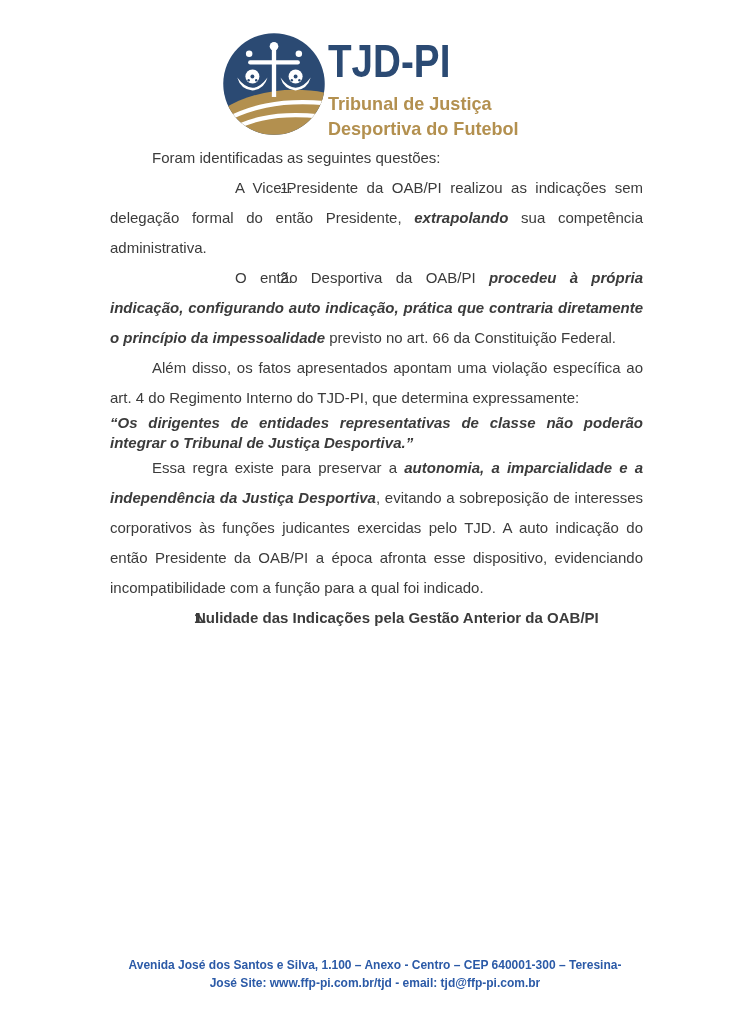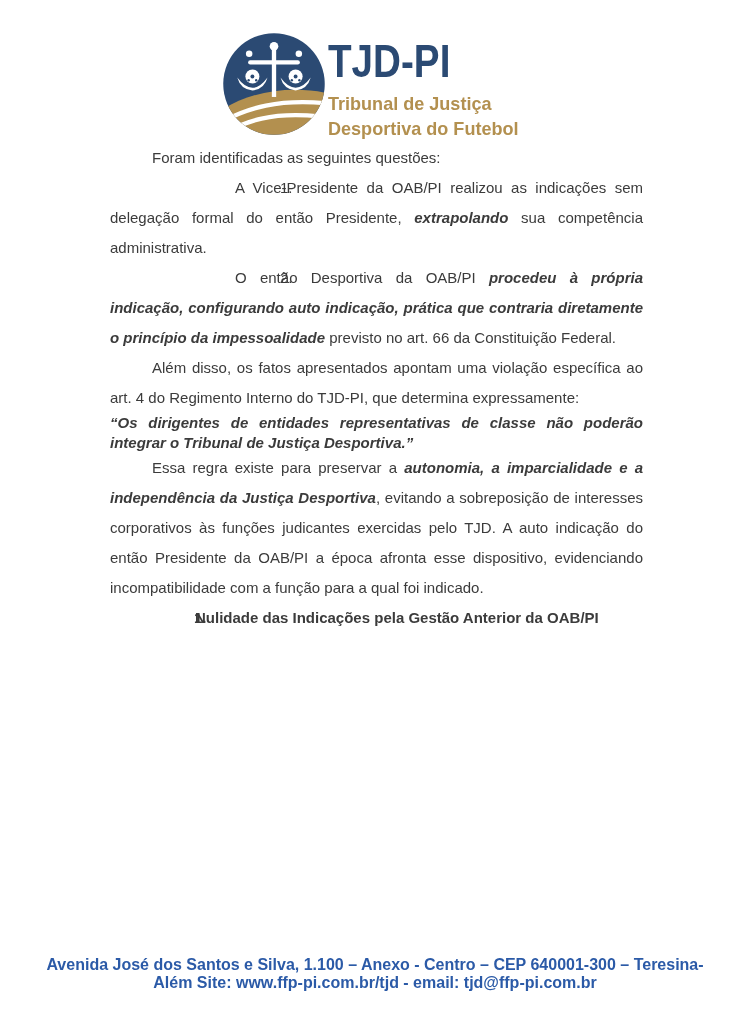--- a/index.html
+++ b/index.html
@@ -73,21 +73,21 @@
   .gap-md { margin-top: 13px; }
 
   
   .footer {
     position: absolute;
     left: 0;
     right: 0;
     top: 956px;
     text-align: center;
     color: #2b5aa7;
-    font-size: 16px;
+    font-size: 12px;
     line-height: 18px;
     font-weight: bold;
   }
 </style>
 </head>
 <body>
 
 <div class="page">
 
   <div class="header">
@@ -147,16 +147,16 @@
 
     <p class="indent gap-md"><span>Essa regra existe para preservar a </span><span class="bi">autonomia, a imparcialidade e a independência da Justiça Desportiva</span><span>, evitando a sobreposição de interesses corporativos às funções judicantes exercidas pelo TJD. A auto indicação do então Presidente da OAB/PI a época afronta esse dispositivo, evidenciando incompatibilidade com a função para a qual foi indicado.</span></p>
 
     <p class="heading"><span class="num">1.</span><span>Nulidade das Indicações pela Gestão Anterior da OAB/PI</span></p>
 
 
   </div>
 
   <div class="footer">
     <div>Avenida José dos Santos e Silva, 1.100 – Anexo - Centro – CEP 640001-300 – Teresina-</div>
-    <div>Além Site: www.ffp-pi.com.br/tjd - email: tjd@ffp-pi.com.br</div>
+    <div>José Site: www.ffp-pi.com.br/tjd - email: tjd@ffp-pi.com.br</div>
   </div>
 
 </div>
 
 </body></html>

